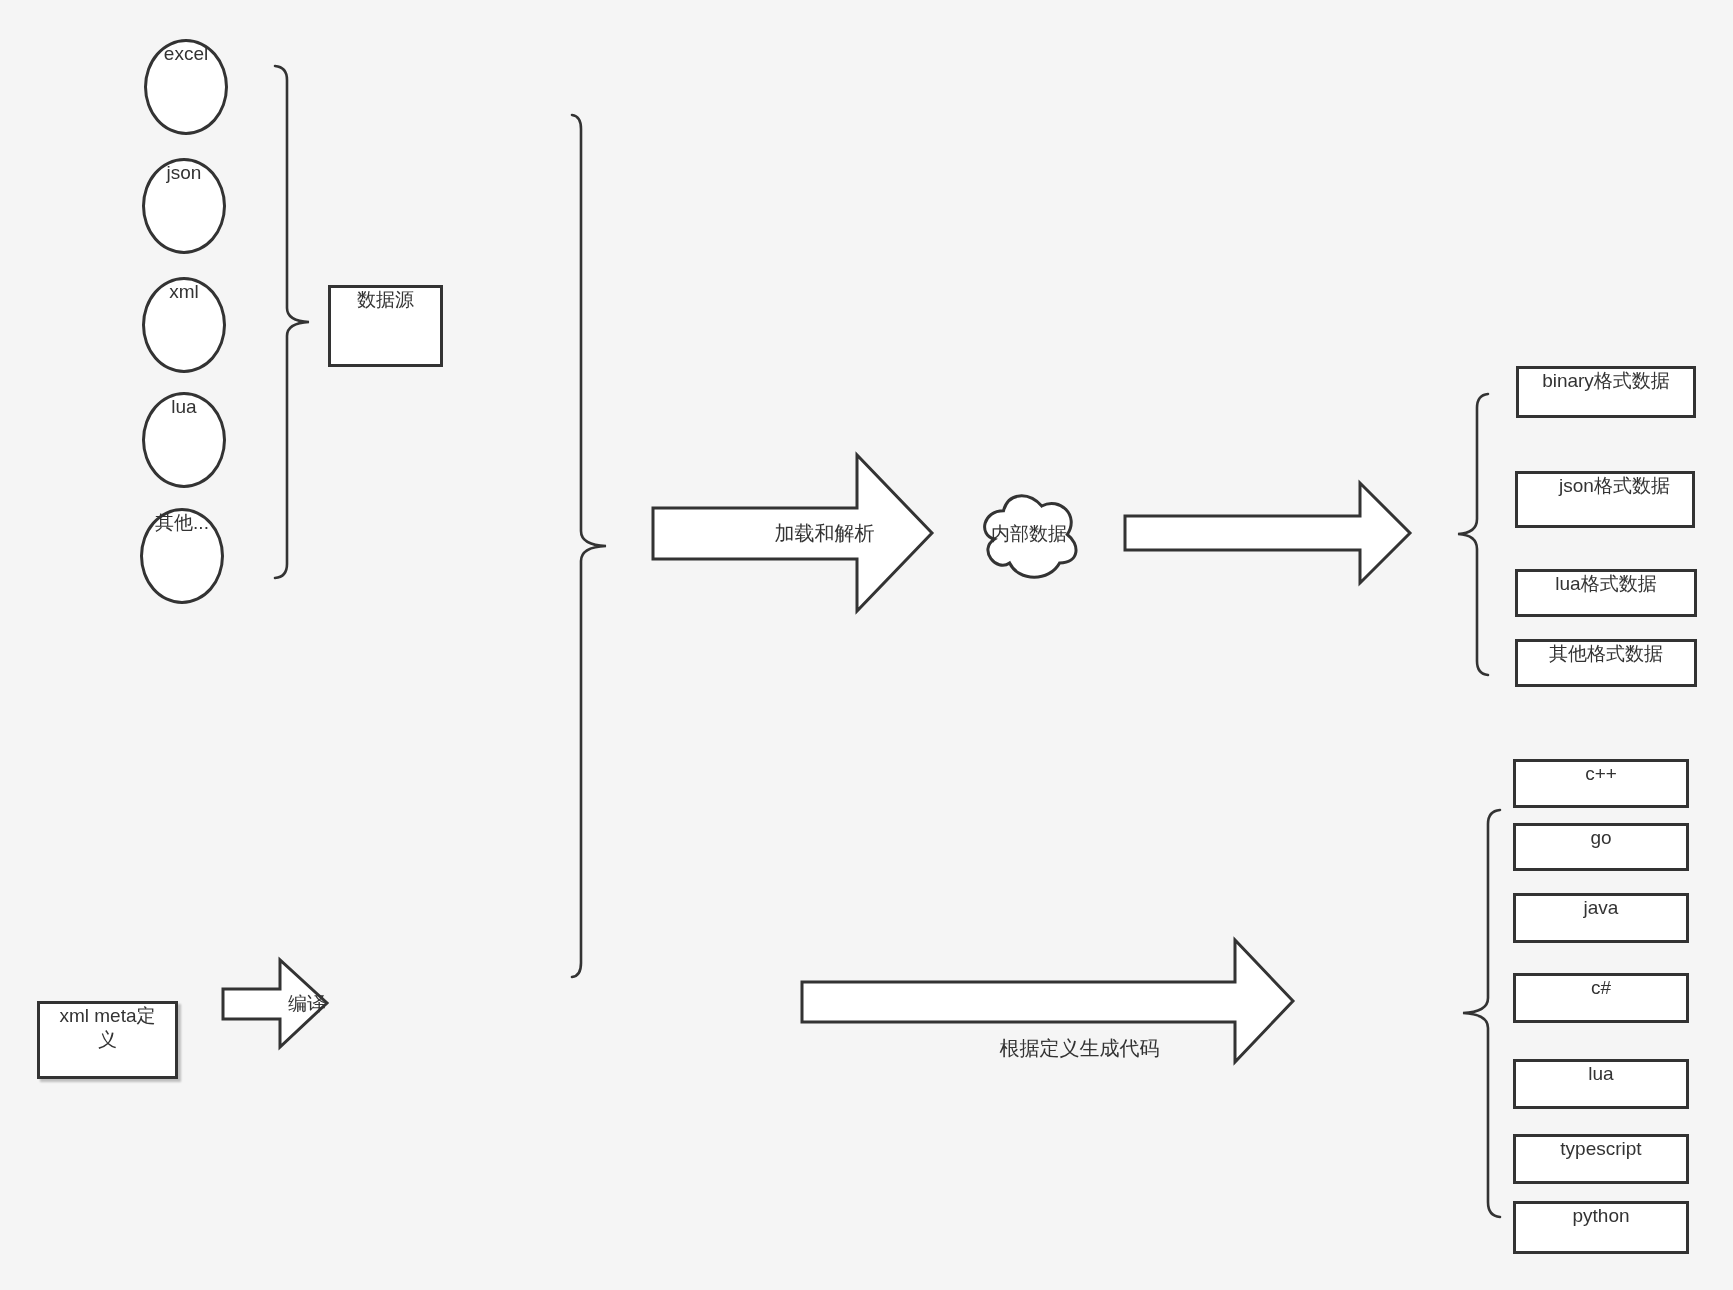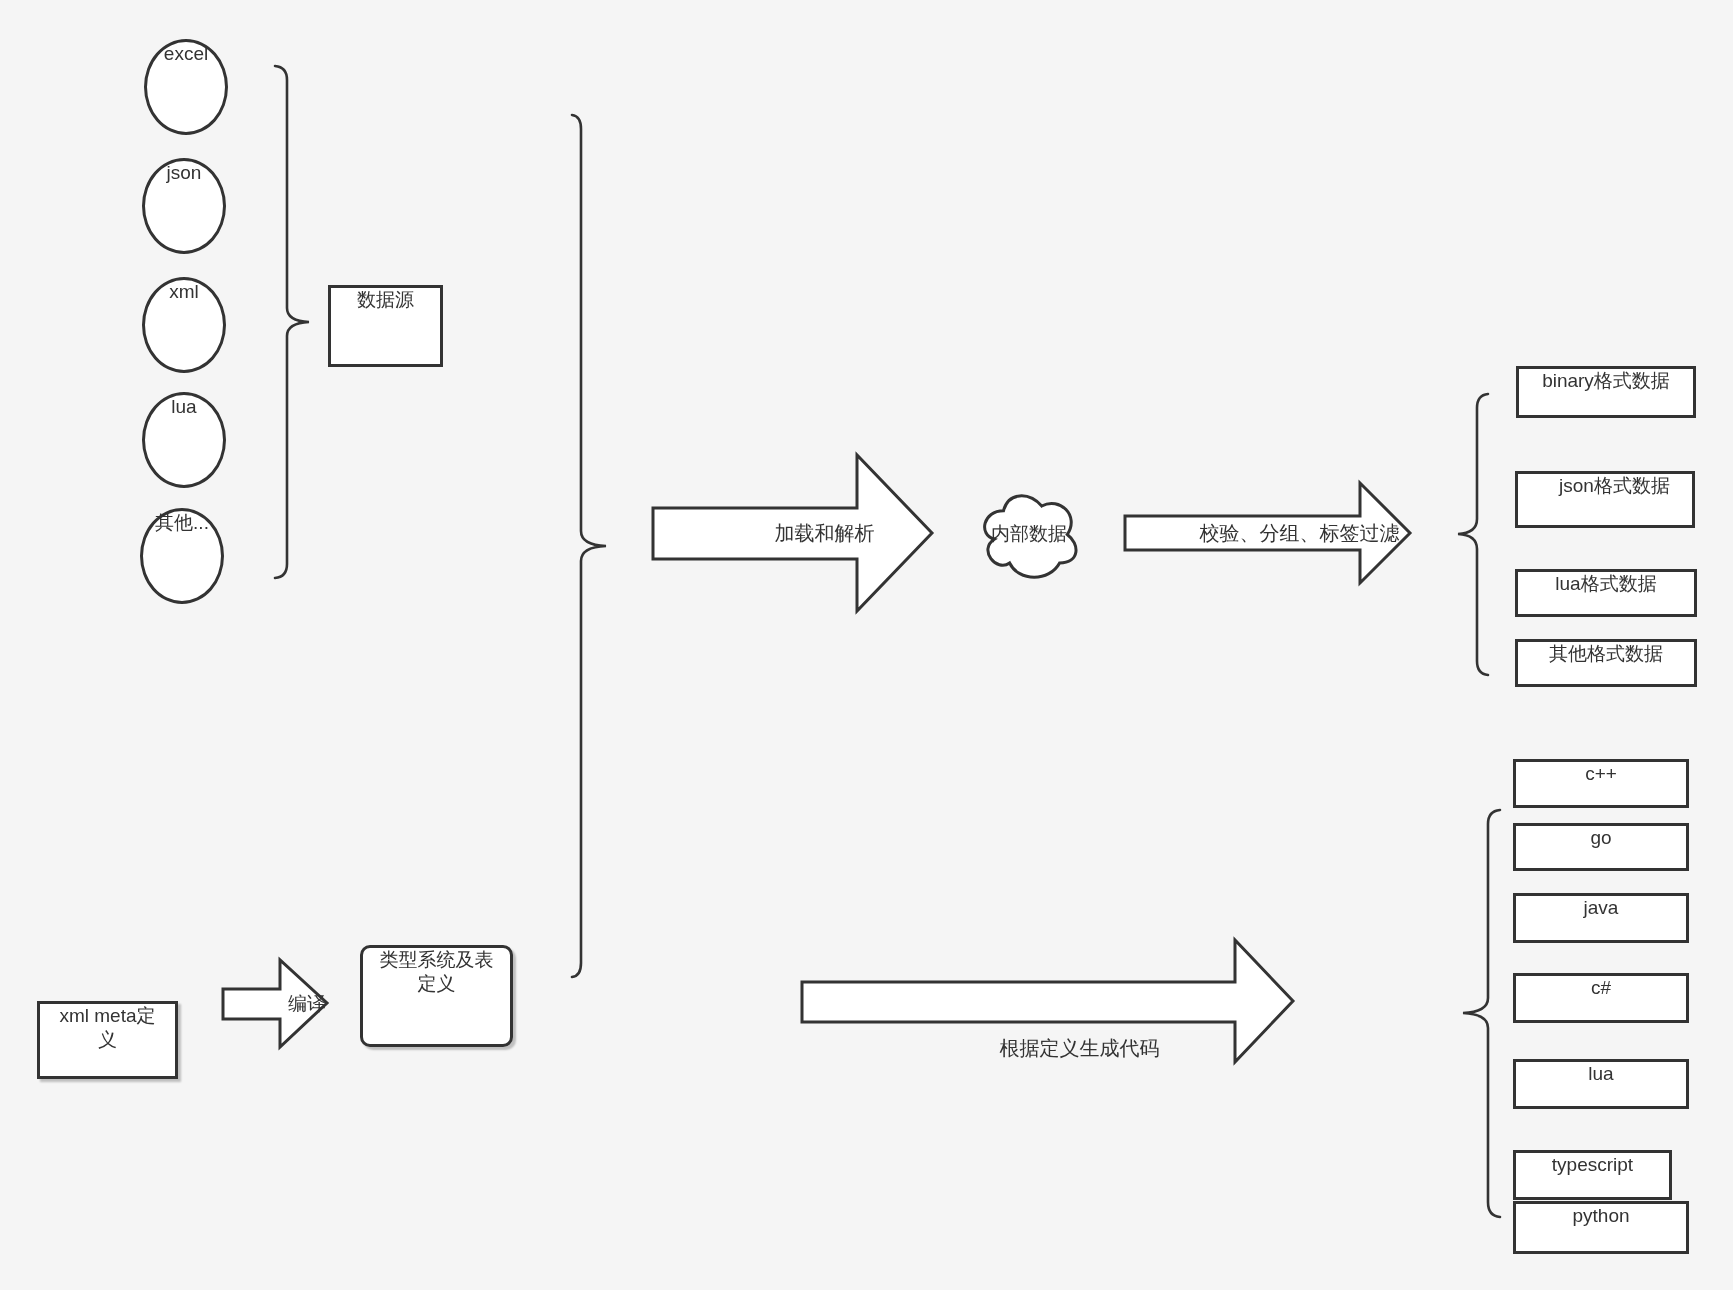--- a/index.html
+++ b/index.html
@@ -78,23 +78,20 @@
   <div class="node" style="left:328px;top:273px;width:115px;height:82px;margin-top:12px;">
     <span>数据源</span>
   </div>
 
   <div class="arrow-label" style="left:653px;top:508px;width:279px;height:51px;">
     <span>加载和解析</span>
   </div>
   <div class="cloud-label" style="left:968px;top:521px;width:122px;height:26px;">
     <span>内部数据</span>
   </div>
-  <div class="arrow-label" style="left:1125px;top:516px;width:285px;height:34px;">
-    <span>校验、分组、标签过滤</span>
-  </div>
   <div class="arrow-label" style="left:802px;top:982px;width:491px;height:40px;margin-top:46px;">
     <span>根据定义生成代码</span>
   </div>
   <div class="arrow-label" style="left:223px;top:989px;width:104px;height:30px;font-size:19px;">
     <span>编译</span>
   </div>
 
   <div class="node" style="left:1516px;top:366px;width:180px;height:52px;">
     <span>binary格式数据</span>
   </div>
@@ -104,39 +101,36 @@
   <div class="node" style="left:1515px;top:569px;width:182px;height:48px;">
     <span>lua格式数据</span>
   </div>
   <div class="node" style="left:1515px;top:639px;width:182px;height:48px;">
     <span>其他格式数据</span>
   </div>
 
   <div class="node shadow" style="left:37px;top:969px;width:141px;height:78px;margin-top:32px;">
     <span class="wrap-narrow">xml meta定义</span>
   </div>
-  <div class="node rounded shadow" style="left:360px;top:945px;width:153px;height:102px;border-width:3.5px;">
-    <span class="wrap-type">类型系统及表定义</span>
-  </div>
 
   <div class="node" style="left:1513px;top:759px;width:176px;height:49px;">
     <span>c++</span>
   </div>
   <div class="node" style="left:1513px;top:823px;width:176px;height:48px;">
     <span>go</span>
   </div>
   <div class="node" style="left:1513px;top:893px;width:176px;height:50px;">
     <span>java</span>
   </div>
   <div class="node" style="left:1513px;top:973px;width:176px;height:50px;">
     <span>c#</span>
   </div>
   <div class="node" style="left:1513px;top:1059px;width:176px;height:50px;">
     <span>lua</span>
   </div>
-  <div class="node" style="left:1513px;top:1134px;width:159px;height:50px;margin-top:16px;">
+  <div class="node" style="left:1513px;top:1134px;width:176px;height:50px;">
     <span>typescript</span>
   </div>
   <div class="node" style="left:1513px;top:1201px;width:176px;height:53px;">
     <span>python</span>
   </div>
 
 </div>
 
 </body></html>

